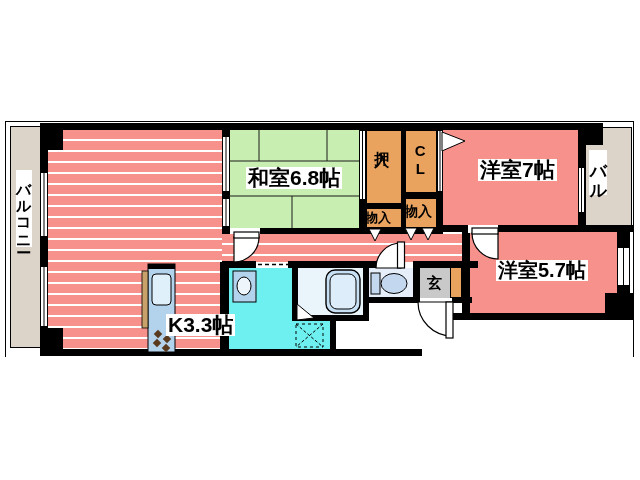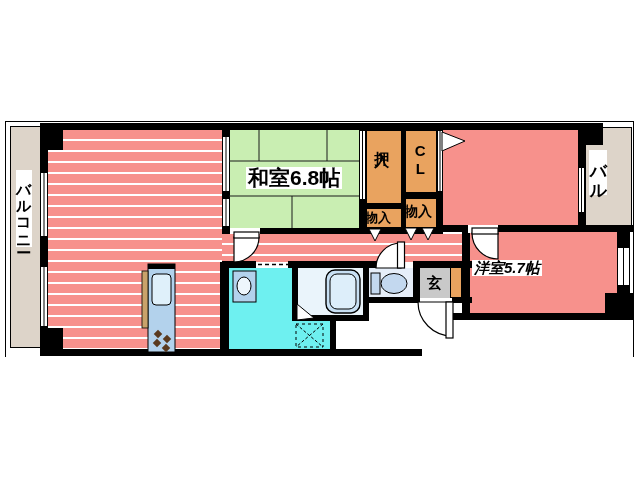--- a/index.html
+++ b/index.html
@@ -155,22 +155,24 @@
     <g fill="#fff" stroke="#000" stroke-width="1">
       <polygon points="442,132 442,151 465,141"></polygon>
       <polygon points="297,304 297,320 314,318"></polygon>
       <polygon points="369,229 381,229 375,241"></polygon>
       <polygon points="405,228 417,228 411,240"></polygon>
       <polygon points="422,228 434,228 428,240"></polygon>
     </g>
   </svg>
 
   <div class="label vert" style="left:16px;top:170px;font-size:15px;">バルコニー</div>
+  <div class="label" style="left:166px;top:314px;font-size:21px;">K3.3帖</div>
   <div class="label" style="left:246px;top:167px;font-size:21px;">和室6.8帖</div>
   <div class="label vert" style="left:374px;top:137px;font-size:15px;background:transparent;">押入</div>
   <div class="label vert" style="left:412px;top:140px;font-size:15px;background:transparent;">CL</div>
   <div class="label" style="left:365px;top:211px;font-size:13px;background:transparent;padding:0;">物入</div>
   <div class="label" style="left:404px;top:204px;font-size:14px;background:transparent;padding:0;">物入</div>
+  <div class="label" style="left:478px;top:159px;font-size:21px;">洋室7帖</div>
   <div class="label vert" style="left:589px;top:150px;font-size:17px;">バル</div>
-  <div class="label" style="left:472px;top:260px;font-size:15px;font-style:italic;">洋室5.7帖</div>
+  <div class="label" style="left:496px;top:260px;font-size:20px;">洋室5.7帖</div>
   <div class="label" style="left:427px;top:275px;font-size:15px;background:transparent;padding:0;">玄</div>
 
 </div>
 
 </body></html>

